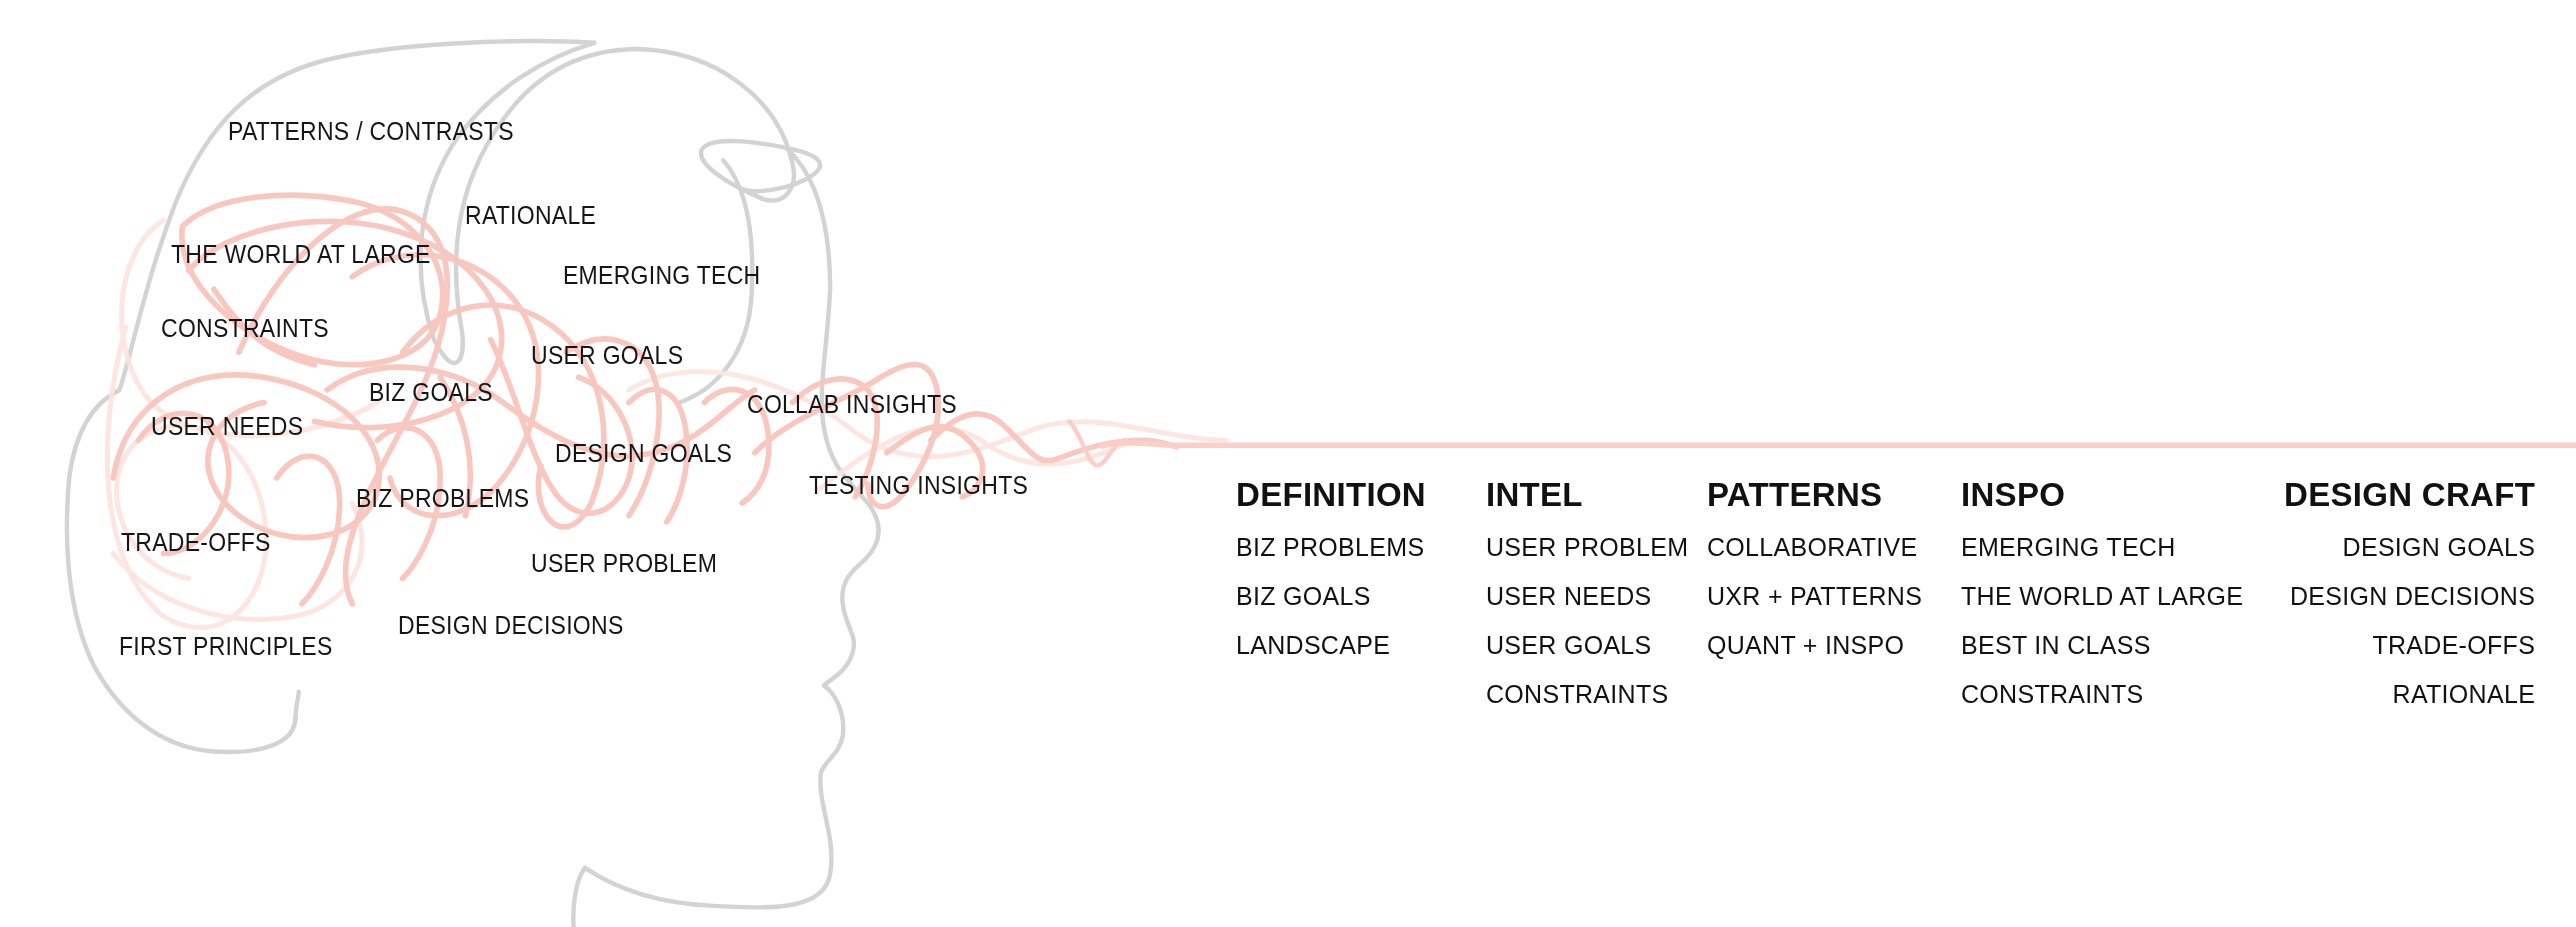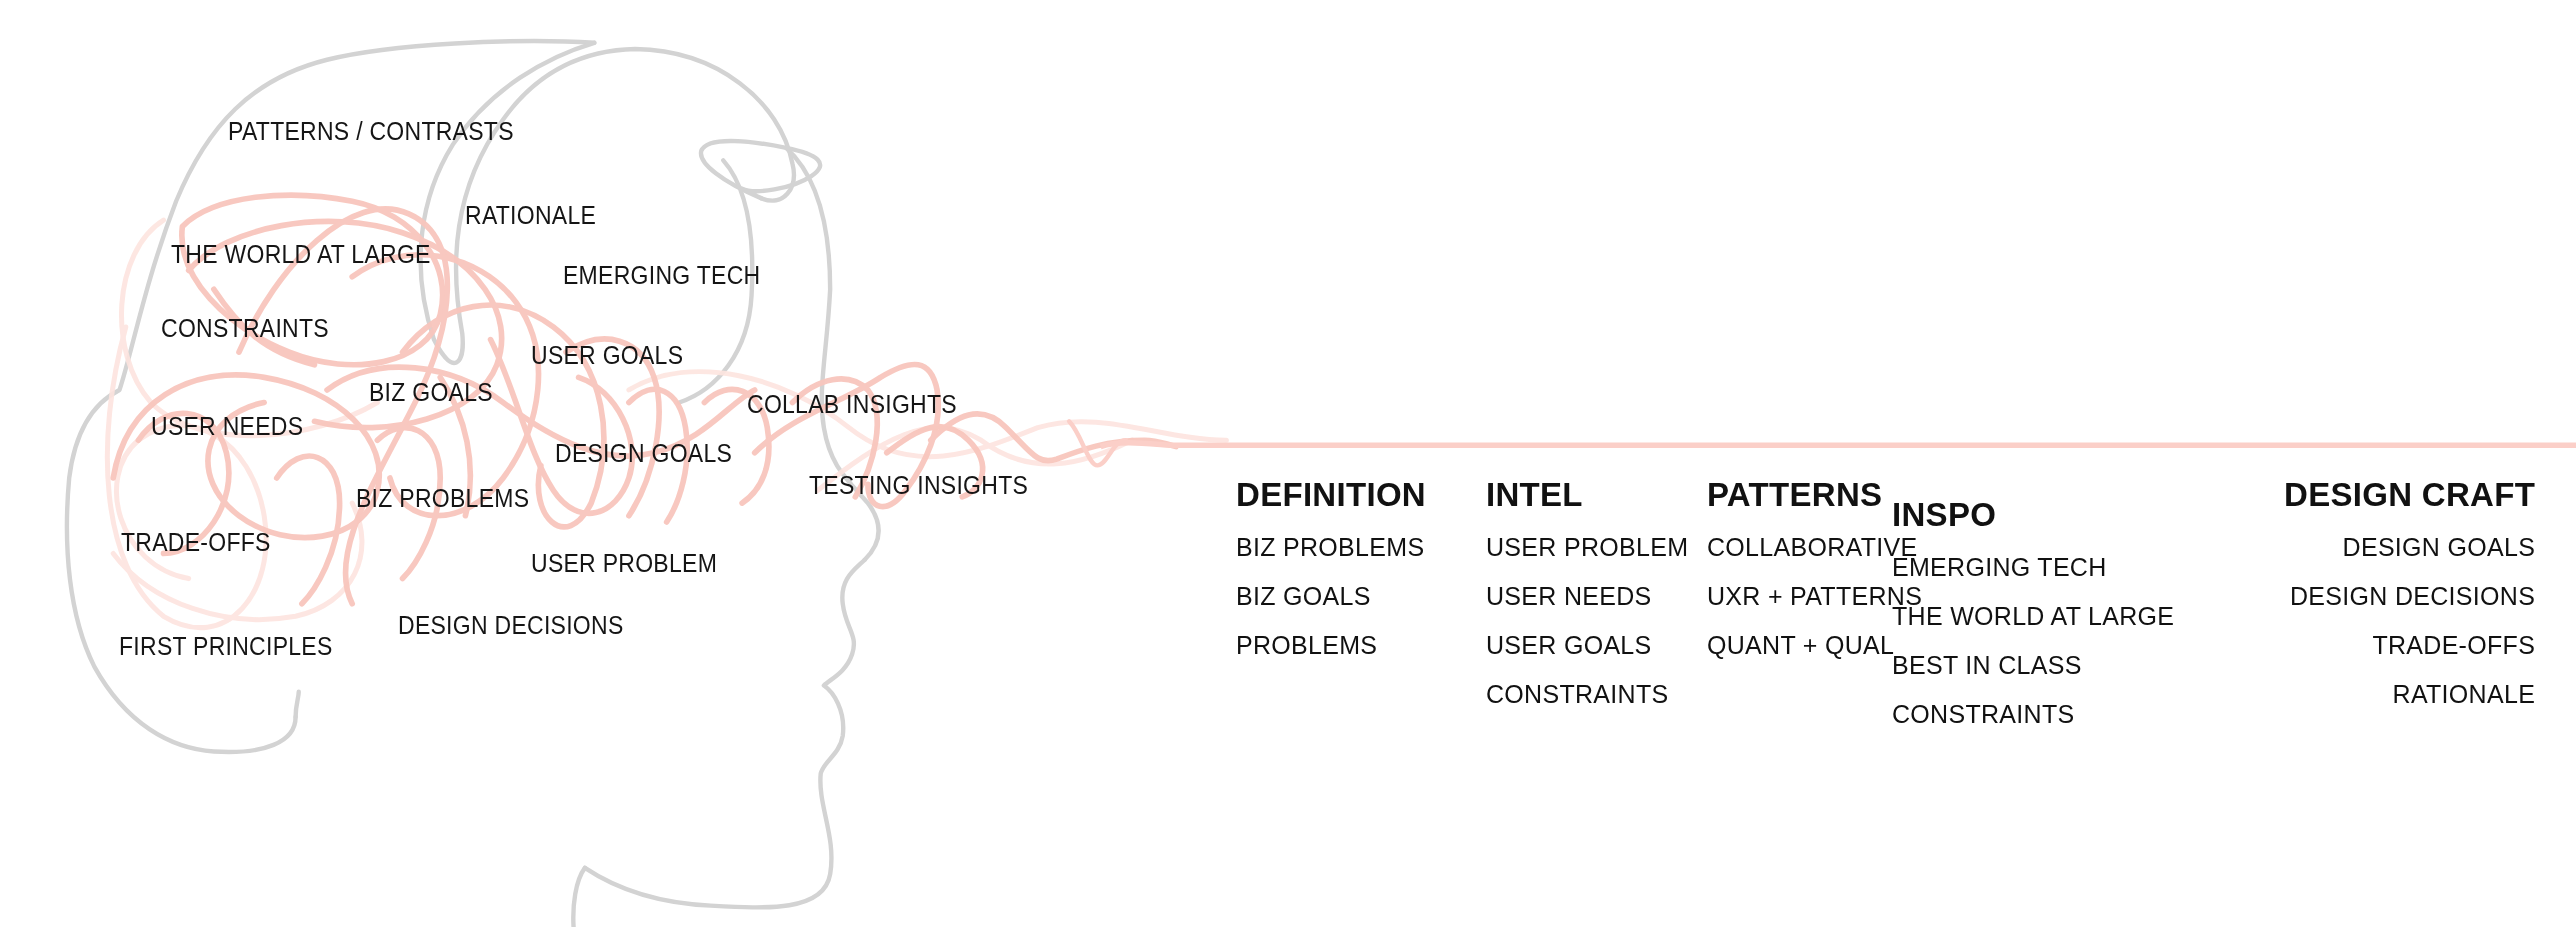--- a/index.html
+++ b/index.html
@@ -87,36 +87,36 @@
   <div class="lbl" style="left:531px;top:551px;">USER PROBLEM</div>
   <div class="lbl" style="left:398px;top:613px;">DESIGN DECISIONS</div>
   <div class="lbl" style="left:119px;top:634px;">FIRST PRINCIPLES</div>
 </div>
 
 <div>
   <div class="col" style="left:1236px;">
     <div class="col-head">DEFINITION</div>
     <div class="col-item">BIZ PROBLEMS</div>
     <div class="col-item">BIZ GOALS</div>
-    <div class="col-item">PROBLEMS</div>
+    <div class="col-item">LANDSCAPE</div>
   </div>
   <div class="col" style="left:1466px;margin-left:20px;">
     <div class="col-head">INTEL</div>
     <div class="col-item">USER PROBLEM</div>
     <div class="col-item">USER NEEDS</div>
     <div class="col-item">USER GOALS</div>
     <div class="col-item">CONSTRAINTS</div>
   </div>
   <div class="col" style="left:1707px;">
     <div class="col-head">PATTERNS</div>
     <div class="col-item">COLLABORATIVE</div>
     <div class="col-item">UXR + PATTERNS</div>
-    <div class="col-item">QUANT + QUAL</div>
+    <div class="col-item">QUANT + INSPO</div>
   </div>
-  <div class="col" style="left:1892px;margin-top:20px;">
+  <div class="col" style="left:1961px;">
     <div class="col-head">INSPO</div>
     <div class="col-item">EMERGING TECH</div>
     <div class="col-item">THE WORLD AT LARGE</div>
     <div class="col-item">BEST IN CLASS</div>
     <div class="col-item">CONSTRAINTS</div>
   </div>
   <div class="col" style="left:2284px;text-align:right;">
     <div class="col-head">DESIGN CRAFT</div>
     <div class="col-item">DESIGN GOALS</div>
     <div class="col-item">DESIGN DECISIONS</div>

